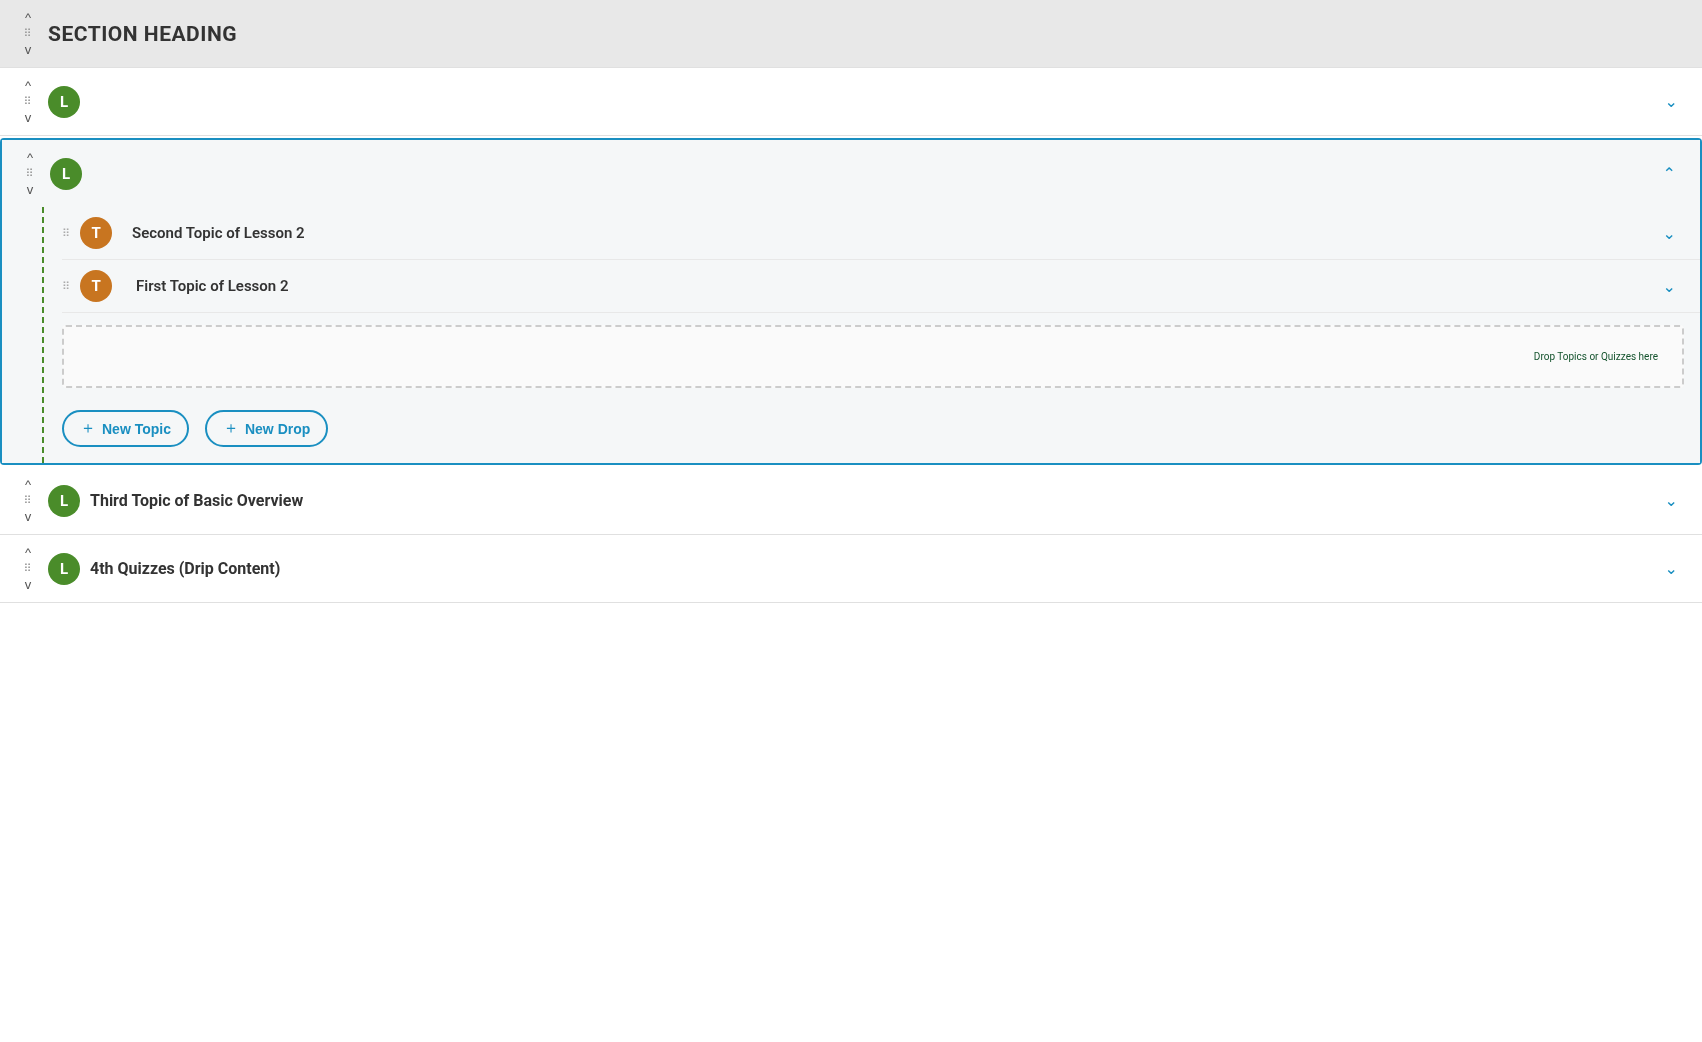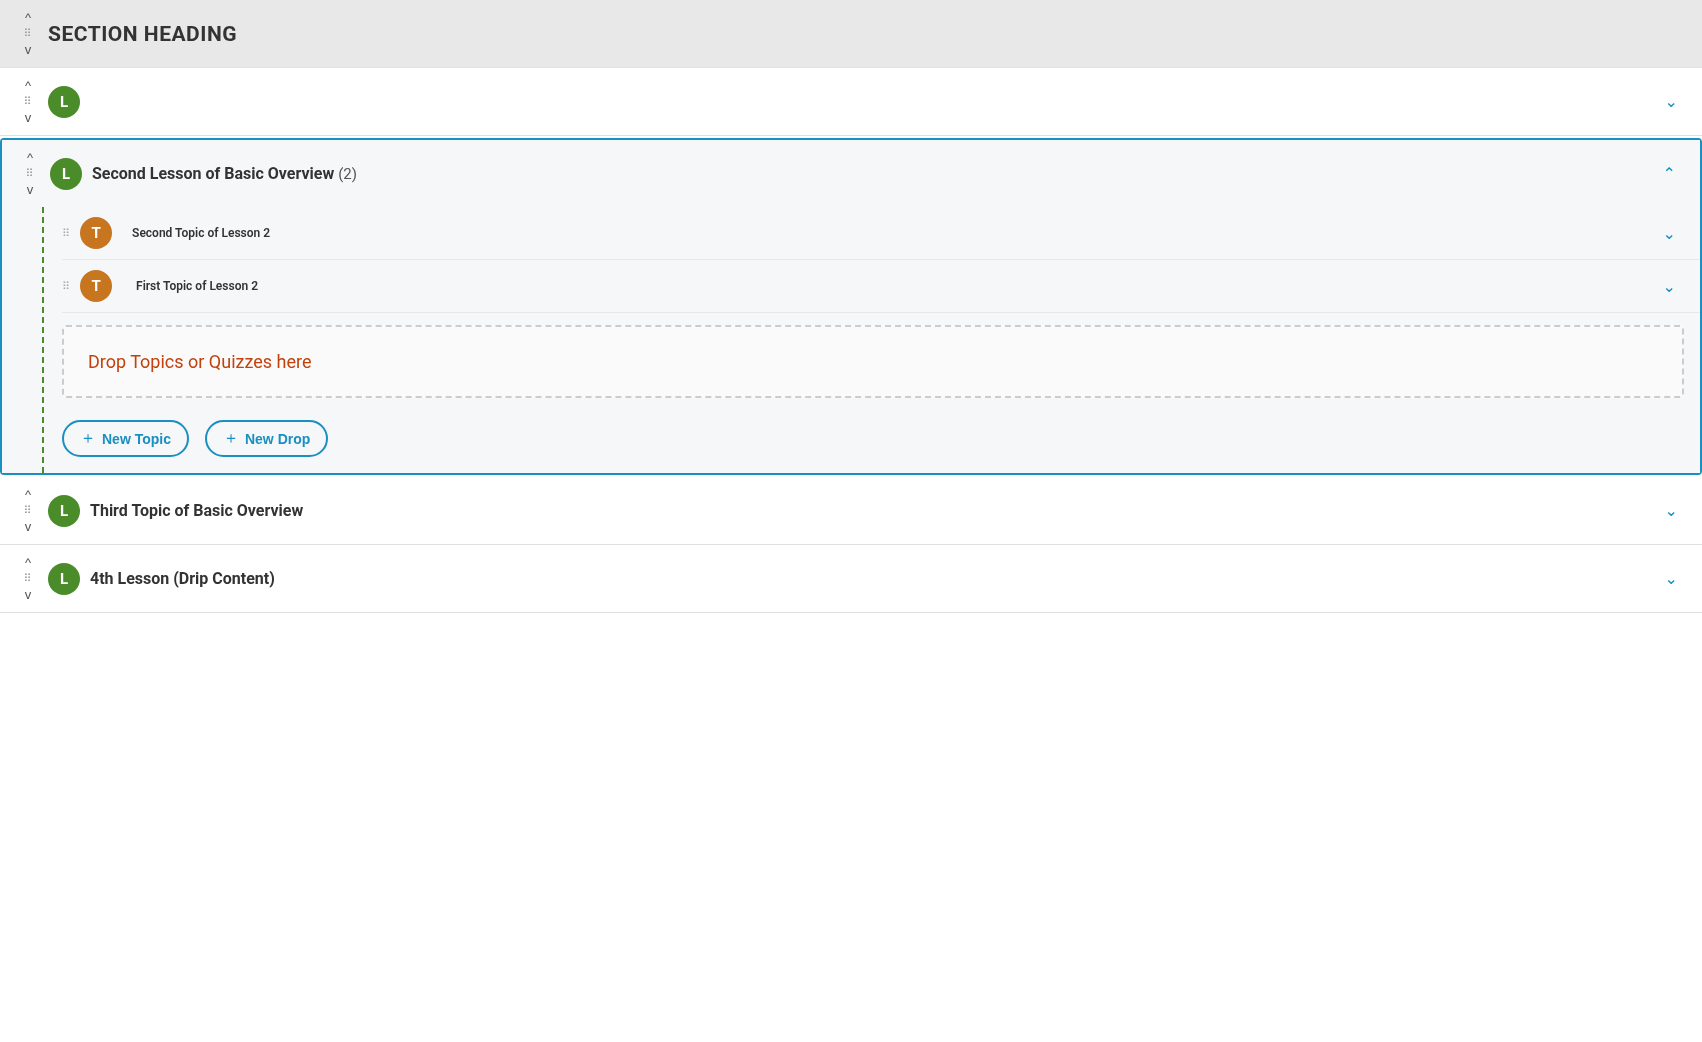--- a/index.html
+++ b/index.html
@@ -129,33 +129,33 @@
     .child-drag-handle {
       cursor: grab;
       font-size: 11px;
       color: #aaa;
       margin-right: 10px;
       user-select: none;
     }
 
     .child-title {
       font-weight: 600;
-      font-size: 12px;
+      font-size: 15px;
       flex: 1;
     }
 
     
     .drop-zone {
       margin: 12px 16px 12px 0;
       border: 2px dashed #ccc;
       border-radius: 4px;
       padding: 24px;
-      text-align: left;
-      color: #c2410c;
-      font-size: 18px;
+      text-align: right;
+      color: #14532d;
+      font-size: 10px;
       background: #fafafa;
     }
 
     
     .action-row {
       display: flex;
       align-items: center;
       padding: 10px 16px 16px 0;
       gap: 16px;
     }
@@ -230,24 +230,20 @@
   </div>
 
   <div class="row-block active-block">
     <div class="item-row lesson-row-expanded">
       <div class="controls-col">
         <button class="arrow-btn">^</button>
         <span class="drag-handle">⠿</span>
         <button class="arrow-btn">v</button>
       </div>
       <div class="badge badge-green">L</div>
-      <span class="item-title">
-        <span>Second Lesson of Basic Overview</span>
-        <span class="item-count"> (2)</span>
-      </span>
       <button class="expand-btn" style="color:#1a8fc1;">⌃</button>
     </div>
 
     <div class="expanded-content">
       <div class="children-wrapper" style="position:relative; padding-left: 60px;">
         <div class="dashed-indicator"></div>
 
         <div class="child-row">
           <span class="child-drag-handle">⠿</span>
           <div class="badge badge-orange">T</div>
@@ -295,18 +291,18 @@
   </div>
 
   <div class="row-block">
     <div class="item-row">
       <div class="controls-col">
         <button class="arrow-btn">^</button>
         <span class="drag-handle">⠿</span>
         <button class="arrow-btn">v</button>
       </div>
       <div class="badge badge-green">L</div>
-      <span class="item-title">4th Lesson (Drip Content)</span>
+      <span class="item-title">4th Quizzes (Drip Content)</span>
       <button class="expand-btn">⌄</button>
     </div>
   </div>
 
 </div>
 
 </body></html>

